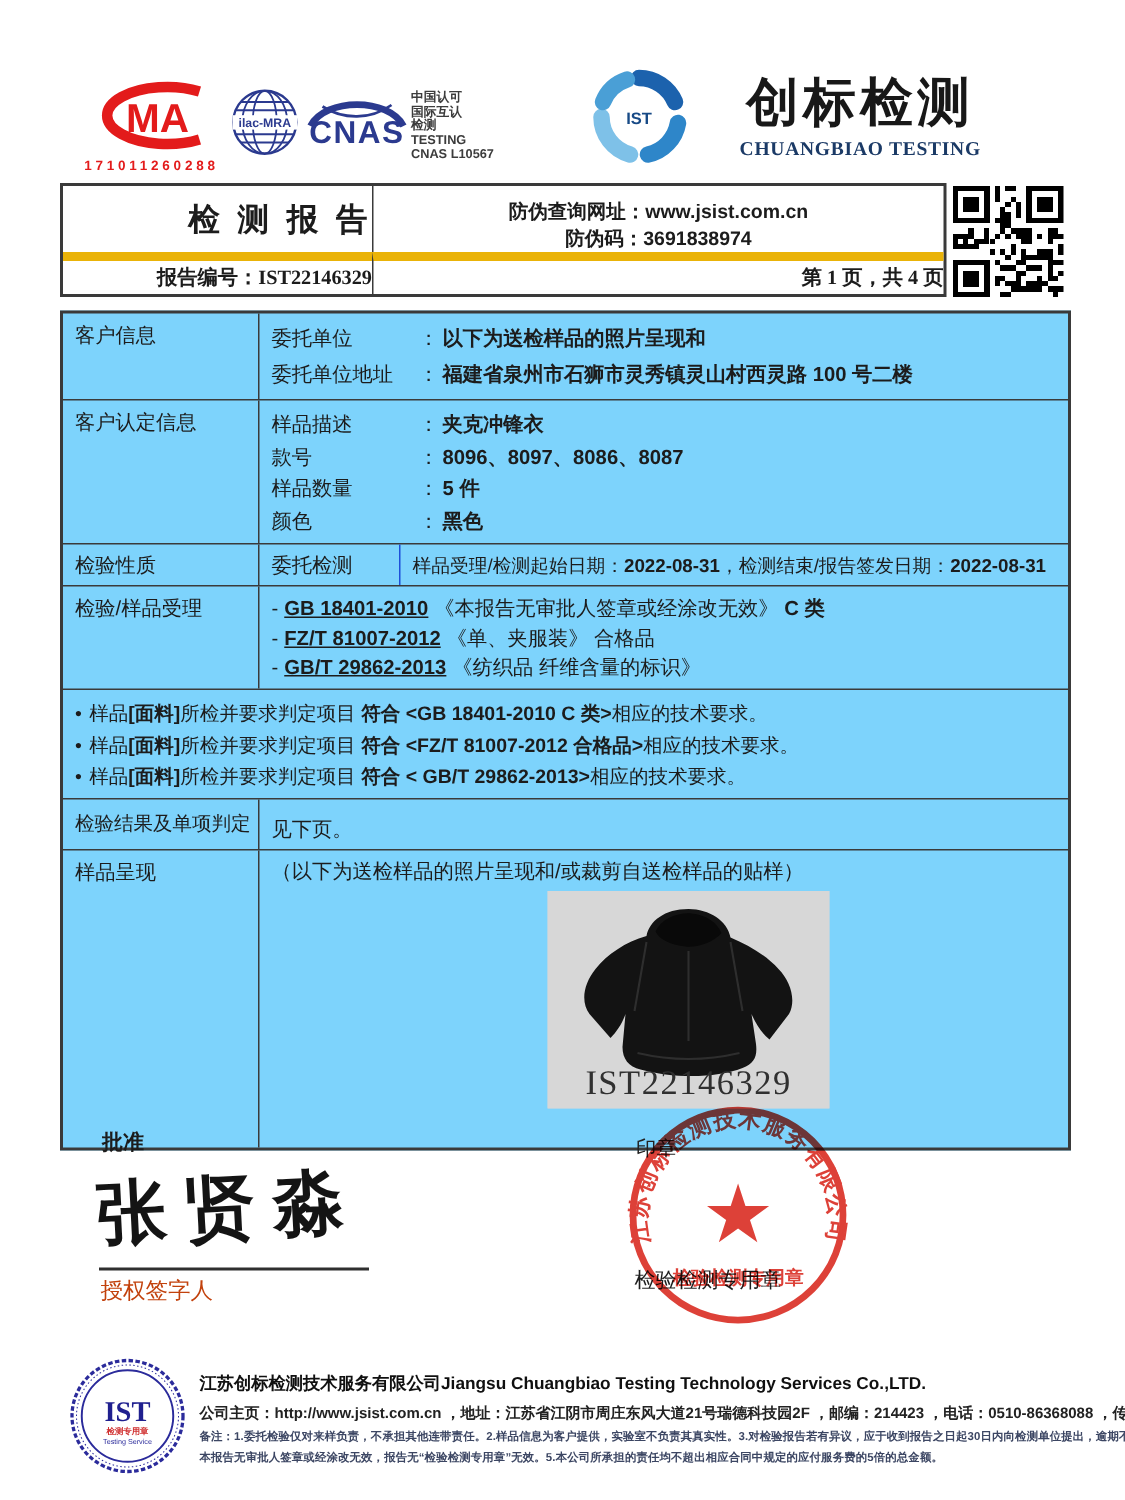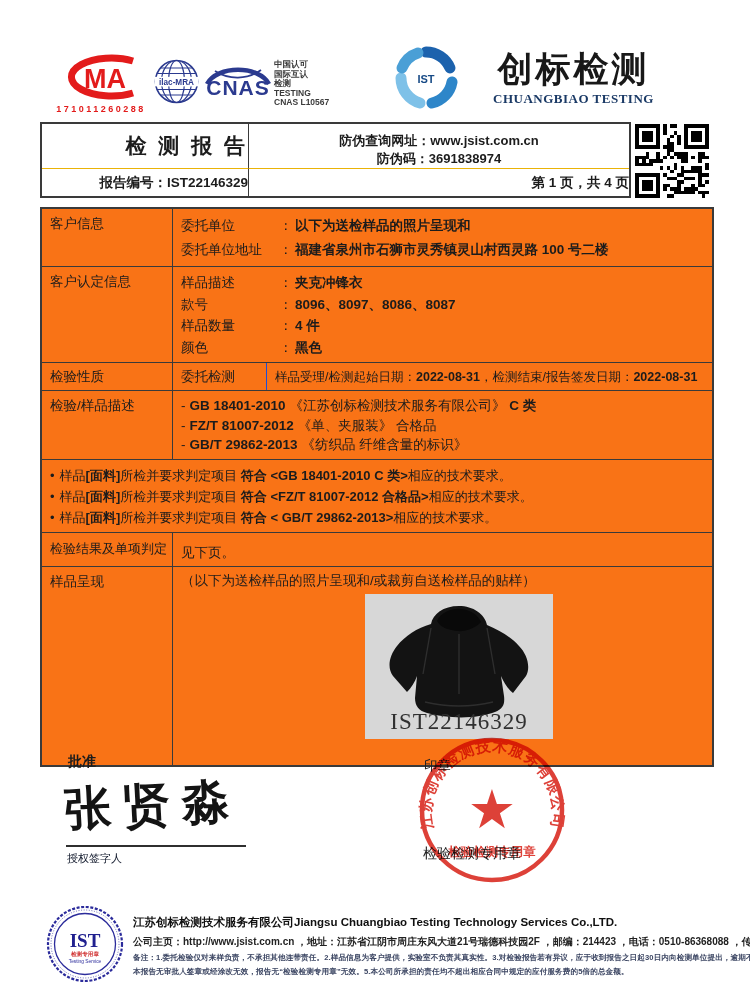--- a/index.html
+++ b/index.html
@@ -16,58 +16,58 @@
   .ist-swirl{position:absolute;left:394px;top:46px;width:64px;height:64px;}
   .brand{position:absolute;left:466px;top:50px;width:215px;text-align:center;}
   .brand-cn{font-size:35px;font-weight:bold;letter-spacing:3px;color:#181818;line-height:38px;}
   .brand-en{font-size:13px;font-weight:bold;color:#1b3a66;letter-spacing:.5px;margin-top:3px;
             font-family:"Liberation Serif","DejaVu Serif",serif;}
 
   
   .hdr-table{position:absolute;left:40px;top:122px;width:587px;border:2px solid #3a3a3a;
              display:grid;grid-template-columns:206px 1fr;grid-template-rows:44px 28px;}
   .hcell{display:flex;align-items:center;justify-content:flex-end;}
-  .hcell.bt{border-top:1px solid #eab308;}
+  .hcell.bt{border-top:6px solid #eab308;font-family:Liberation Serif, serif;}
   .hcell.bl{border-left:1px solid #3a3a3a;}
   .hdr-title{font-size:21px;font-weight:bold;letter-spacing:3px;}
   .hdr-anti{flex-direction:column;font-size:13px;font-weight:bold;line-height:18px;}
   .hdr-repno,.hdr-page{font-size:13.5px;font-weight:bold;}
   .qr{position:absolute;left:635px;top:124px;width:74px;height:74px;}
 
   
-  .main-table{position:absolute;left:40px;top:207px;width:670px;border:2px solid #3a3a3a;background:#f97316;}
+  .main-table{position:absolute;left:40px;top:207px;width:670px;border:2px solid #3a3a3a;background:#7dd3fc;}
   .trow{display:flex;border-top:1px solid #3a3a3a;}
   .trow:first-child{border-top:none;}
   .tlabel{flex:0 0 131px;width:131px;border-right:1px solid #3a3a3a;
           padding:6px 2px 4px 8px;font-size:13.5px;box-sizing:border-box;}
   .tcontent{flex:1;padding:5px 8px 4px 8px;font-size:13.5px;box-sizing:border-box;}
   .field{display:flex;line-height:24px;}
   .fname{width:98px;flex:0 0 98px;}
   .fcolon{width:16px;flex:0 0 16px;}
   .fval{font-weight:600;}
   .spec .field{line-height:21.5px;}
   .ncell-type{flex:0 0 94px;width:94px;border-right:1px solid #1d4ed8;padding:5px 4px 4px 8px;
               font-size:13.5px;box-sizing:border-box;}
   .ncell-dates{flex:1;padding:6px 4px 4px 8px;font-size:12.5px;box-sizing:border-box;}
   .basis-line{line-height:19.5px;}
-  .basis-line .code{font-weight:bold;margin:0 4px;}
+  .basis-line .code{font-weight:bold;margin:0 4px;text-decoration:underline;}
   .concl-line{line-height:21px;font-size:13px;}
   .concl-line .bullet{margin-right:5px;}
   .concl-line .bk,.concl-line .vd{font-weight:bold;}
   .photo{position:relative;margin:4px 0 0 184px;width:188px;height:145px;background:#d7d7d7;}
   .photo svg{position:absolute;left:0;top:0;}
   .photo-label{position:absolute;bottom:4px;width:100%;text-align:center;font-size:23px;color:#303030;
                letter-spacing:1px;font-family:"Liberation Serif","DejaVu Serif",serif;}
 
   
   .approve-label{position:absolute;left:68px;top:753px;font-size:14px;font-weight:bold;}
   .signature{position:absolute;left:64px;top:774px;font-size:47px;font-weight:bold;letter-spacing:12px;
              transform:rotate(-3deg);color:#141414;font-family:"Liberation Serif","DejaVu Serif",serif;}
   .sig-line{position:absolute;left:66px;top:845px;width:180px;height:2px;background:#2f2f2f;}
-  .signer{position:absolute;left:67px;top:851px;font-size:11px;color:#0f172a;}
+  .signer{position:absolute;left:67px;top:851px;font-size:15px;color:#c2410c;}
   .seal-label{position:absolute;left:424px;top:757px;font-size:13.5px;color:#222;z-index:1;}
   .seal-caption{position:absolute;left:423px;top:845px;font-size:14px;color:#1e1e1e;z-index:1;}
   .stamp{position:absolute;left:413px;top:731px;width:158px;height:158px;z-index:2;
          opacity:.88;mix-blend-mode:multiply;}
 
   
   .badge{position:absolute;left:45px;top:903px;width:80px;height:82px;}
   .f-company{position:absolute;left:133px;top:915px;font-size:11.5px;font-weight:bold;color:#101010;white-space:nowrap;}
   .f-info{position:absolute;left:133px;top:935px;font-size:10px;font-weight:600;color:#222;white-space:nowrap;}
   .f-note{position:absolute;left:133px;font-size:7.6px;color:#3c4663;font-weight:600;white-space:nowrap;letter-spacing:.1px;}
@@ -308,43 +308,43 @@
             <span class="fval">夹克冲锋衣</span>
         </div>
         <div class="field">
           <span class="fname">款号</span>
             <span class="fcolon">：</span>
             <span class="fval">8096、8097、8086、8087</span>
         </div>
         <div class="field">
           <span class="fname">样品数量</span>
             <span class="fcolon">：</span>
-            <span class="fval">4 件</span>
+            <span class="fval">5 件</span>
         </div>
         <div class="field">
           <span class="fname">颜色</span>
             <span class="fcolon">：</span>
             <span class="fval">黑色</span>
         </div>
       </div>
     </div>
 
     <div class="trow" style="min-height:26px">
       <div class="tlabel" style="padding-top:5px">检验性质</div>
       <div class="ncell-type">委托检测</div>
       <div class="ncell-dates">
         <span>样品受理/检测起始日期：</span><span class="b">2022-08-31</span><span>，检测结束/报告签发日期：</span><span class="b">2022-08-31</span>
       </div>
     </div>
 
     <div class="trow" style="min-height:59px">
-      <div class="tlabel">检验/样品描述</div>
+      <div class="tlabel">检验/样品受理</div>
       <div class="tcontent">
         <div class="basis-line">
-          <span>-</span><span class="code">GB 18401-2010</span><span>《江苏创标检测技术服务有限公司》</span> <span class="b">C 类</span>
+          <span>-</span><span class="code">GB 18401-2010</span><span>《本报告无审批人签章或经涂改无效》</span> <span class="b">C 类</span>
         </div>
         <div class="basis-line">
           <span>-</span><span class="code">FZ/T 81007-2012</span><span>《单、夹服装》</span> <span>合格品</span>
         </div>
         <div class="basis-line">
           <span>-</span><span class="code">GB/T 29862-2013</span><span>《纺织品 纤维含量的标识》</span><span></span>
         </div>
       </div>
     </div>
 

